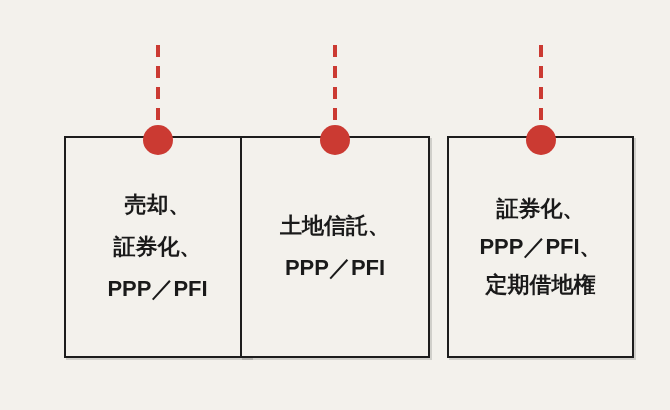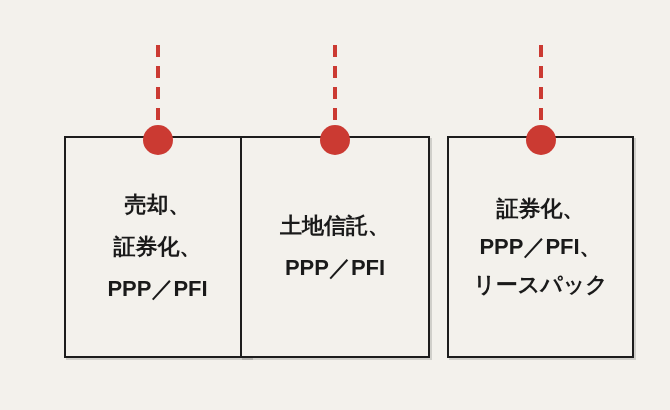--- a/index.html
+++ b/index.html
@@ -100,16 +100,16 @@
         <div class="line">土地信託、</div>
         <div class="line">PPP／PFI</div>
       </div>
     </div>
     <div class="column">
       <div class="dash-line"></div>
       <div class="dot"></div>
       <div class="box lines-4">
         <div class="line">証券化、</div>
         <div class="line">PPP／PFI、</div>
-        <div class="line">リースパック</div>
+        <div class="line">定期借地権</div>
       </div>
     </div>
   </div>
 
 </body></html>

